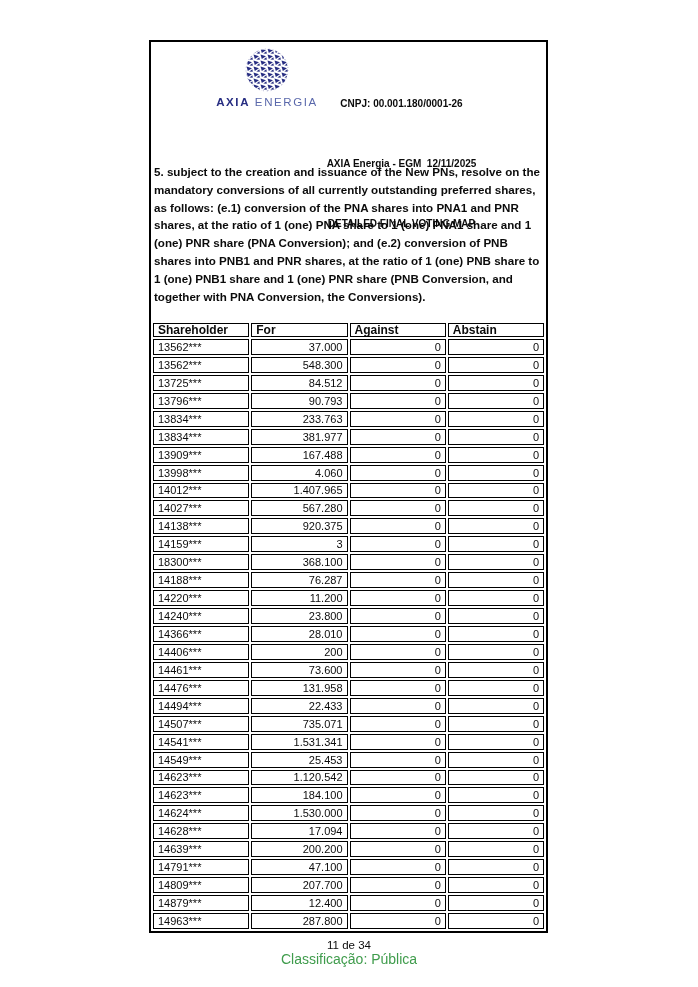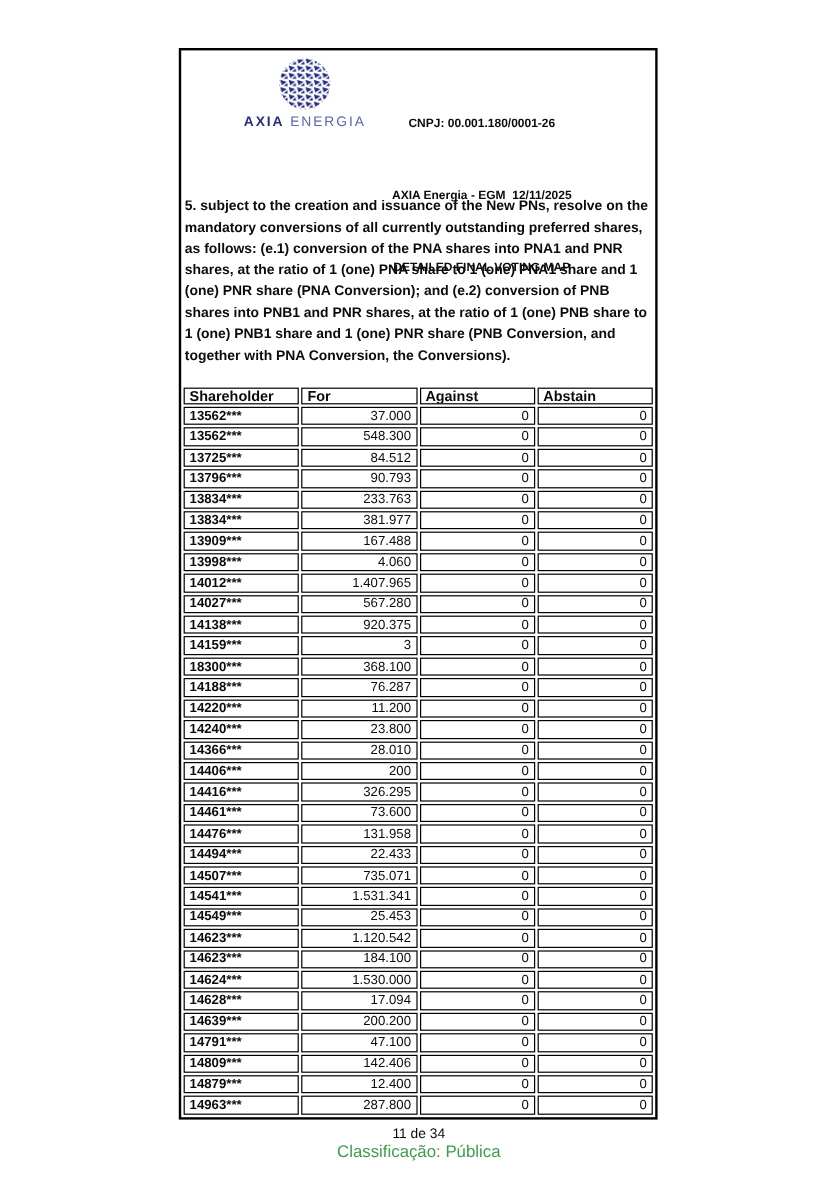--- a/index.html
+++ b/index.html
@@ -8,21 +8,21 @@
     font-family:"Liberation Sans",sans-serif;
     color:#0b0b0b;
     -webkit-font-smoothing:antialiased;
   }
   .page-frame{
     position:absolute;left:149px;top:40px;width:399px;height:893px;
     border:2px solid #000;box-sizing:border-box;background:#fff;
   }
   
   .doc-header{position:absolute;left:0;top:0;right:0;height:122px;}
-  .logo{position:absolute;left:35px;top:6px;width:136px;text-align:center;}
+  .logo{position:absolute;left:48px;top:6px;width:136px;text-align:center;}
   .logo-sphere{display:block;margin:0 auto 2px auto;}
   .logo-text{font-size:11.5px;letter-spacing:1.6px;white-space:nowrap;}
   .logo-text .primary{font-weight:bold;}
   .header-text{
     position:absolute;left:122px;right:16px;top:12px;
     text-align:center;font-weight:bold;font-size:10px;line-height:20px;
     white-space:pre-wrap;
   }
   
   .resolution{
@@ -38,21 +38,21 @@
   }
   table.vote-table th,table.vote-table td{
     border:1px solid #000;
     padding:0 4px;
     font-size:11px;
     line-height:12px;
     overflow:hidden;white-space:nowrap;
     background:#fff;
   }
   table.vote-table th{font-weight:bold;font-size:12px;text-align:left;}
-  td.c-left{text-align:left;font-weight:bold;}
+  td.c-left{text-align:left;}
   td.c-right{text-align:right;}
   
   .page-footer{position:absolute;left:0;right:0;top:938px;text-align:center;}
   .page-number{font-size:11.5px;line-height:14px;}
   .classification{font-size:14px;line-height:14px;margin-top:0;}
 </style>
 </head>
 <body>
 
 <div class="page-frame">
@@ -197,26 +197,20 @@
             <td class="c-right">0</td>
             <td class="c-right">0</td>
           </tr>
           <tr>
             <td class="c-left">14406***</td>
             <td class="c-right">200</td>
             <td class="c-right">0</td>
             <td class="c-right">0</td>
           </tr>
           <tr>
-            <td class="c-left">14416***</td>
-            <td class="c-right">326.295</td>
-            <td class="c-right">0</td>
-            <td class="c-right">0</td>
-          </tr>
-          <tr>
             <td class="c-left">14461***</td>
             <td class="c-right">73.600</td>
             <td class="c-right">0</td>
             <td class="c-right">0</td>
           </tr>
           <tr>
             <td class="c-left">14476***</td>
             <td class="c-right">131.958</td>
             <td class="c-right">0</td>
             <td class="c-right">0</td>
@@ -276,21 +270,21 @@
             <td class="c-right">0</td>
           </tr>
           <tr>
             <td class="c-left">14791***</td>
             <td class="c-right">47.100</td>
             <td class="c-right">0</td>
             <td class="c-right">0</td>
           </tr>
           <tr>
             <td class="c-left">14809***</td>
-            <td class="c-right">142.406</td>
+            <td class="c-right">207.700</td>
             <td class="c-right">0</td>
             <td class="c-right">0</td>
           </tr>
           <tr>
             <td class="c-left">14879***</td>
             <td class="c-right">12.400</td>
             <td class="c-right">0</td>
             <td class="c-right">0</td>
           </tr>
           <tr>

